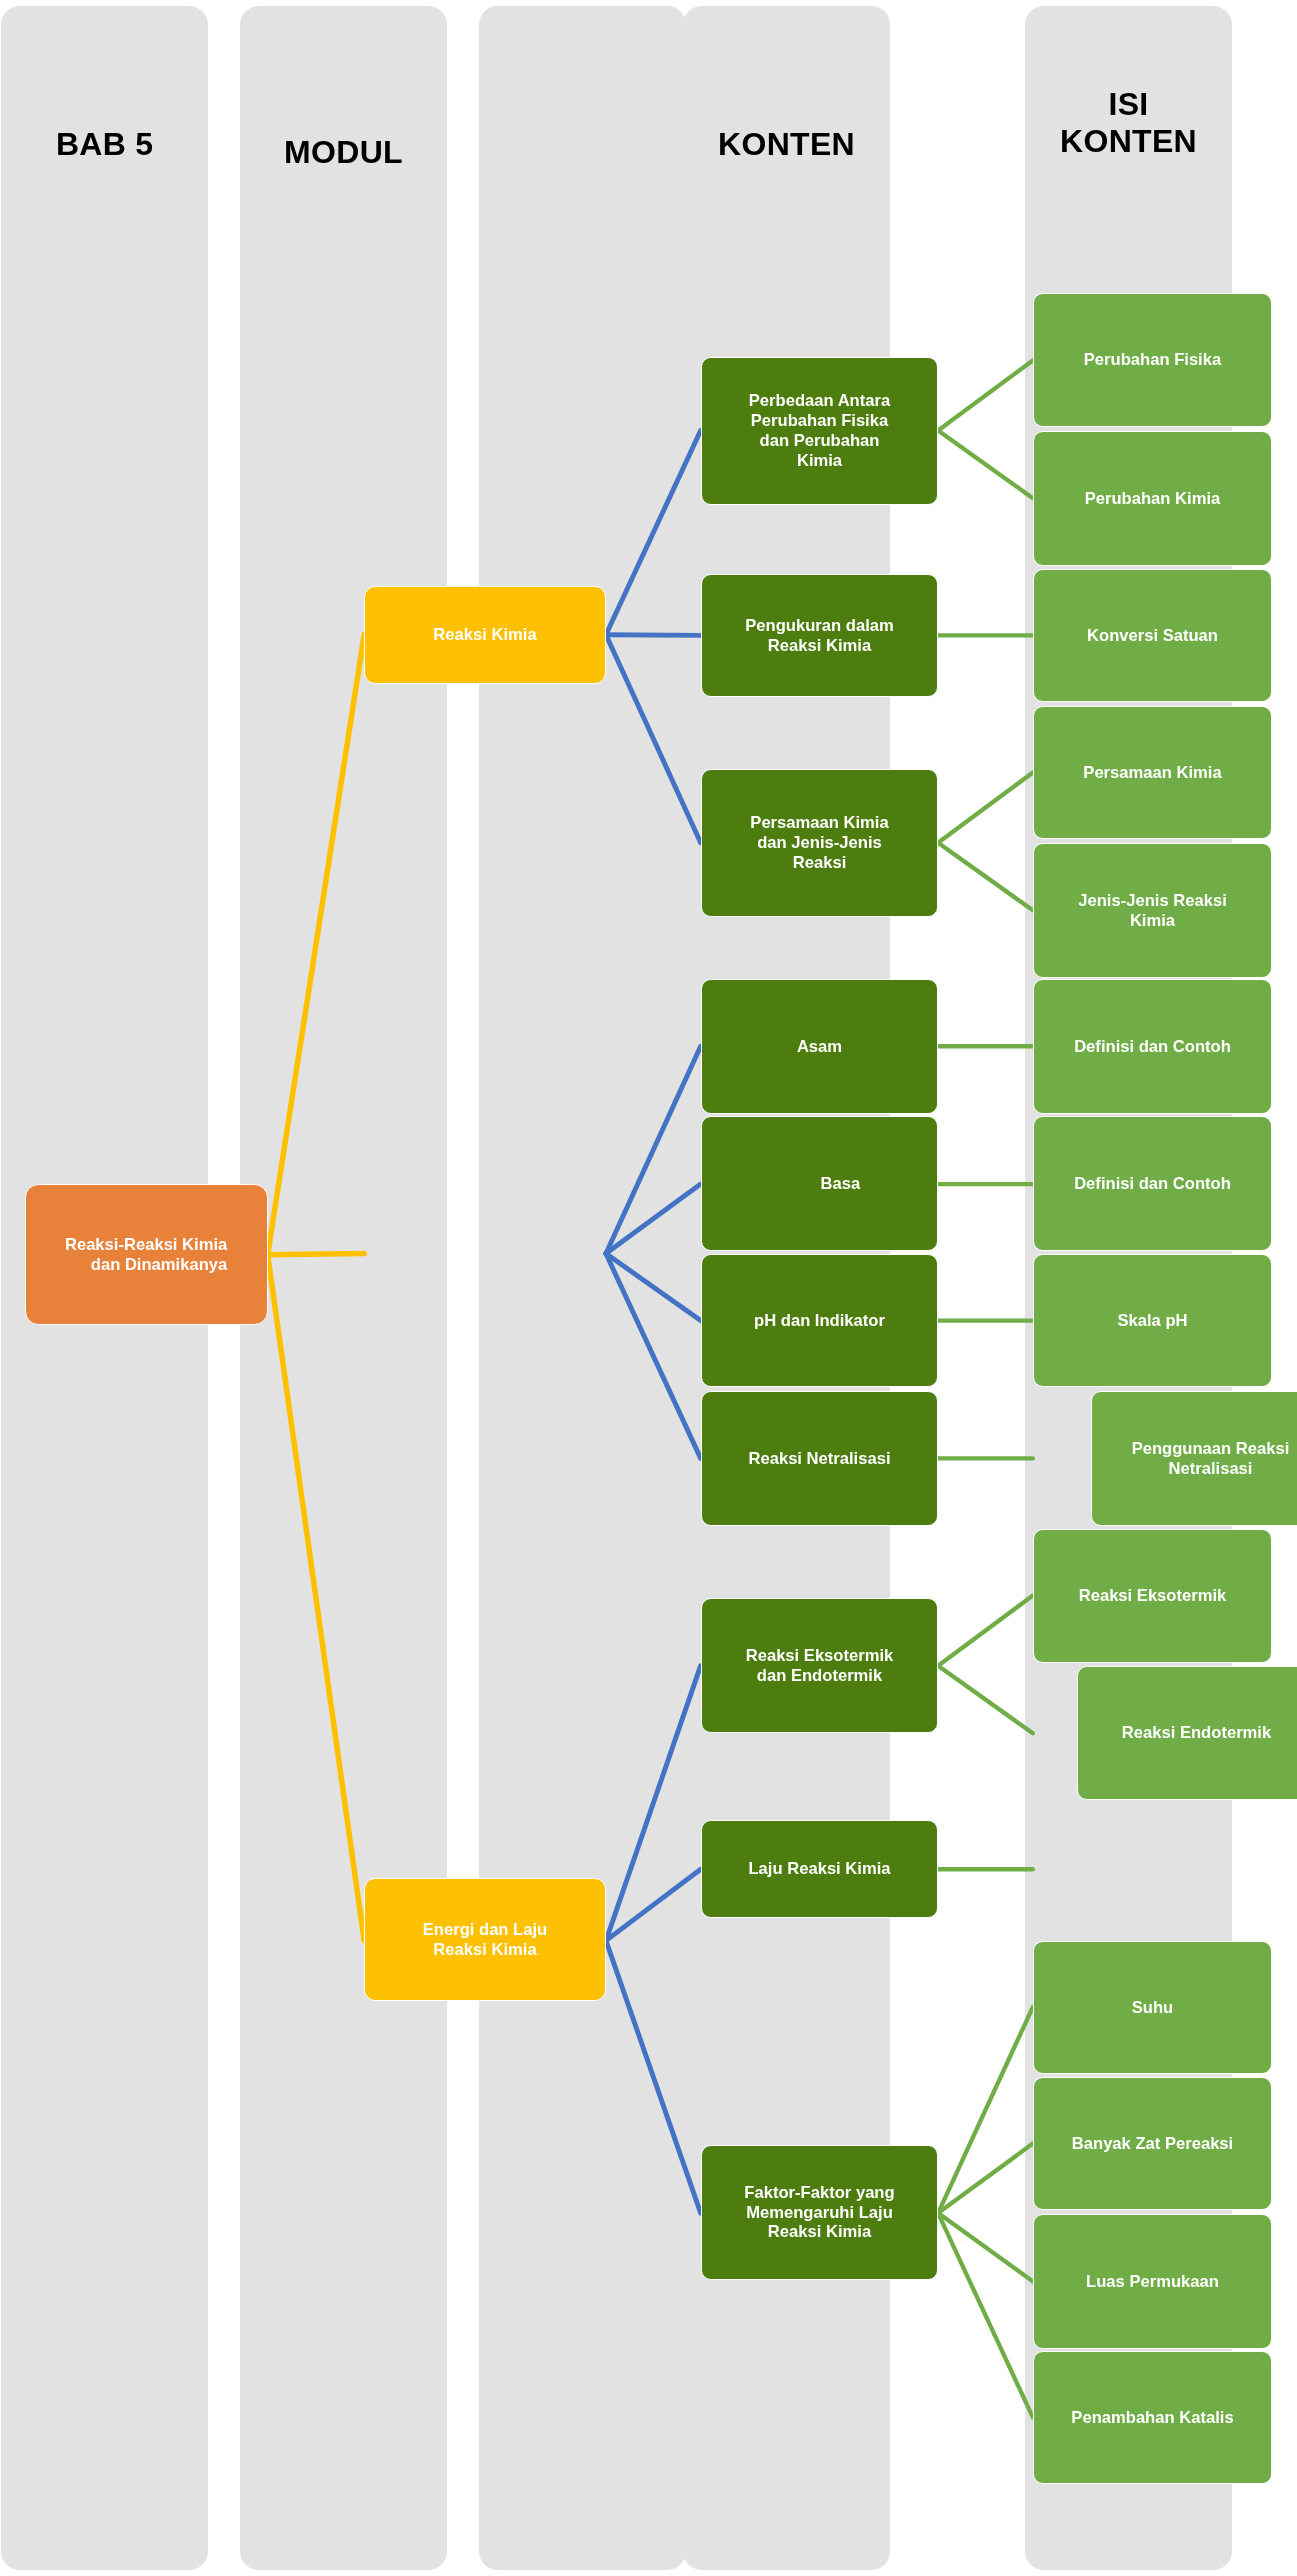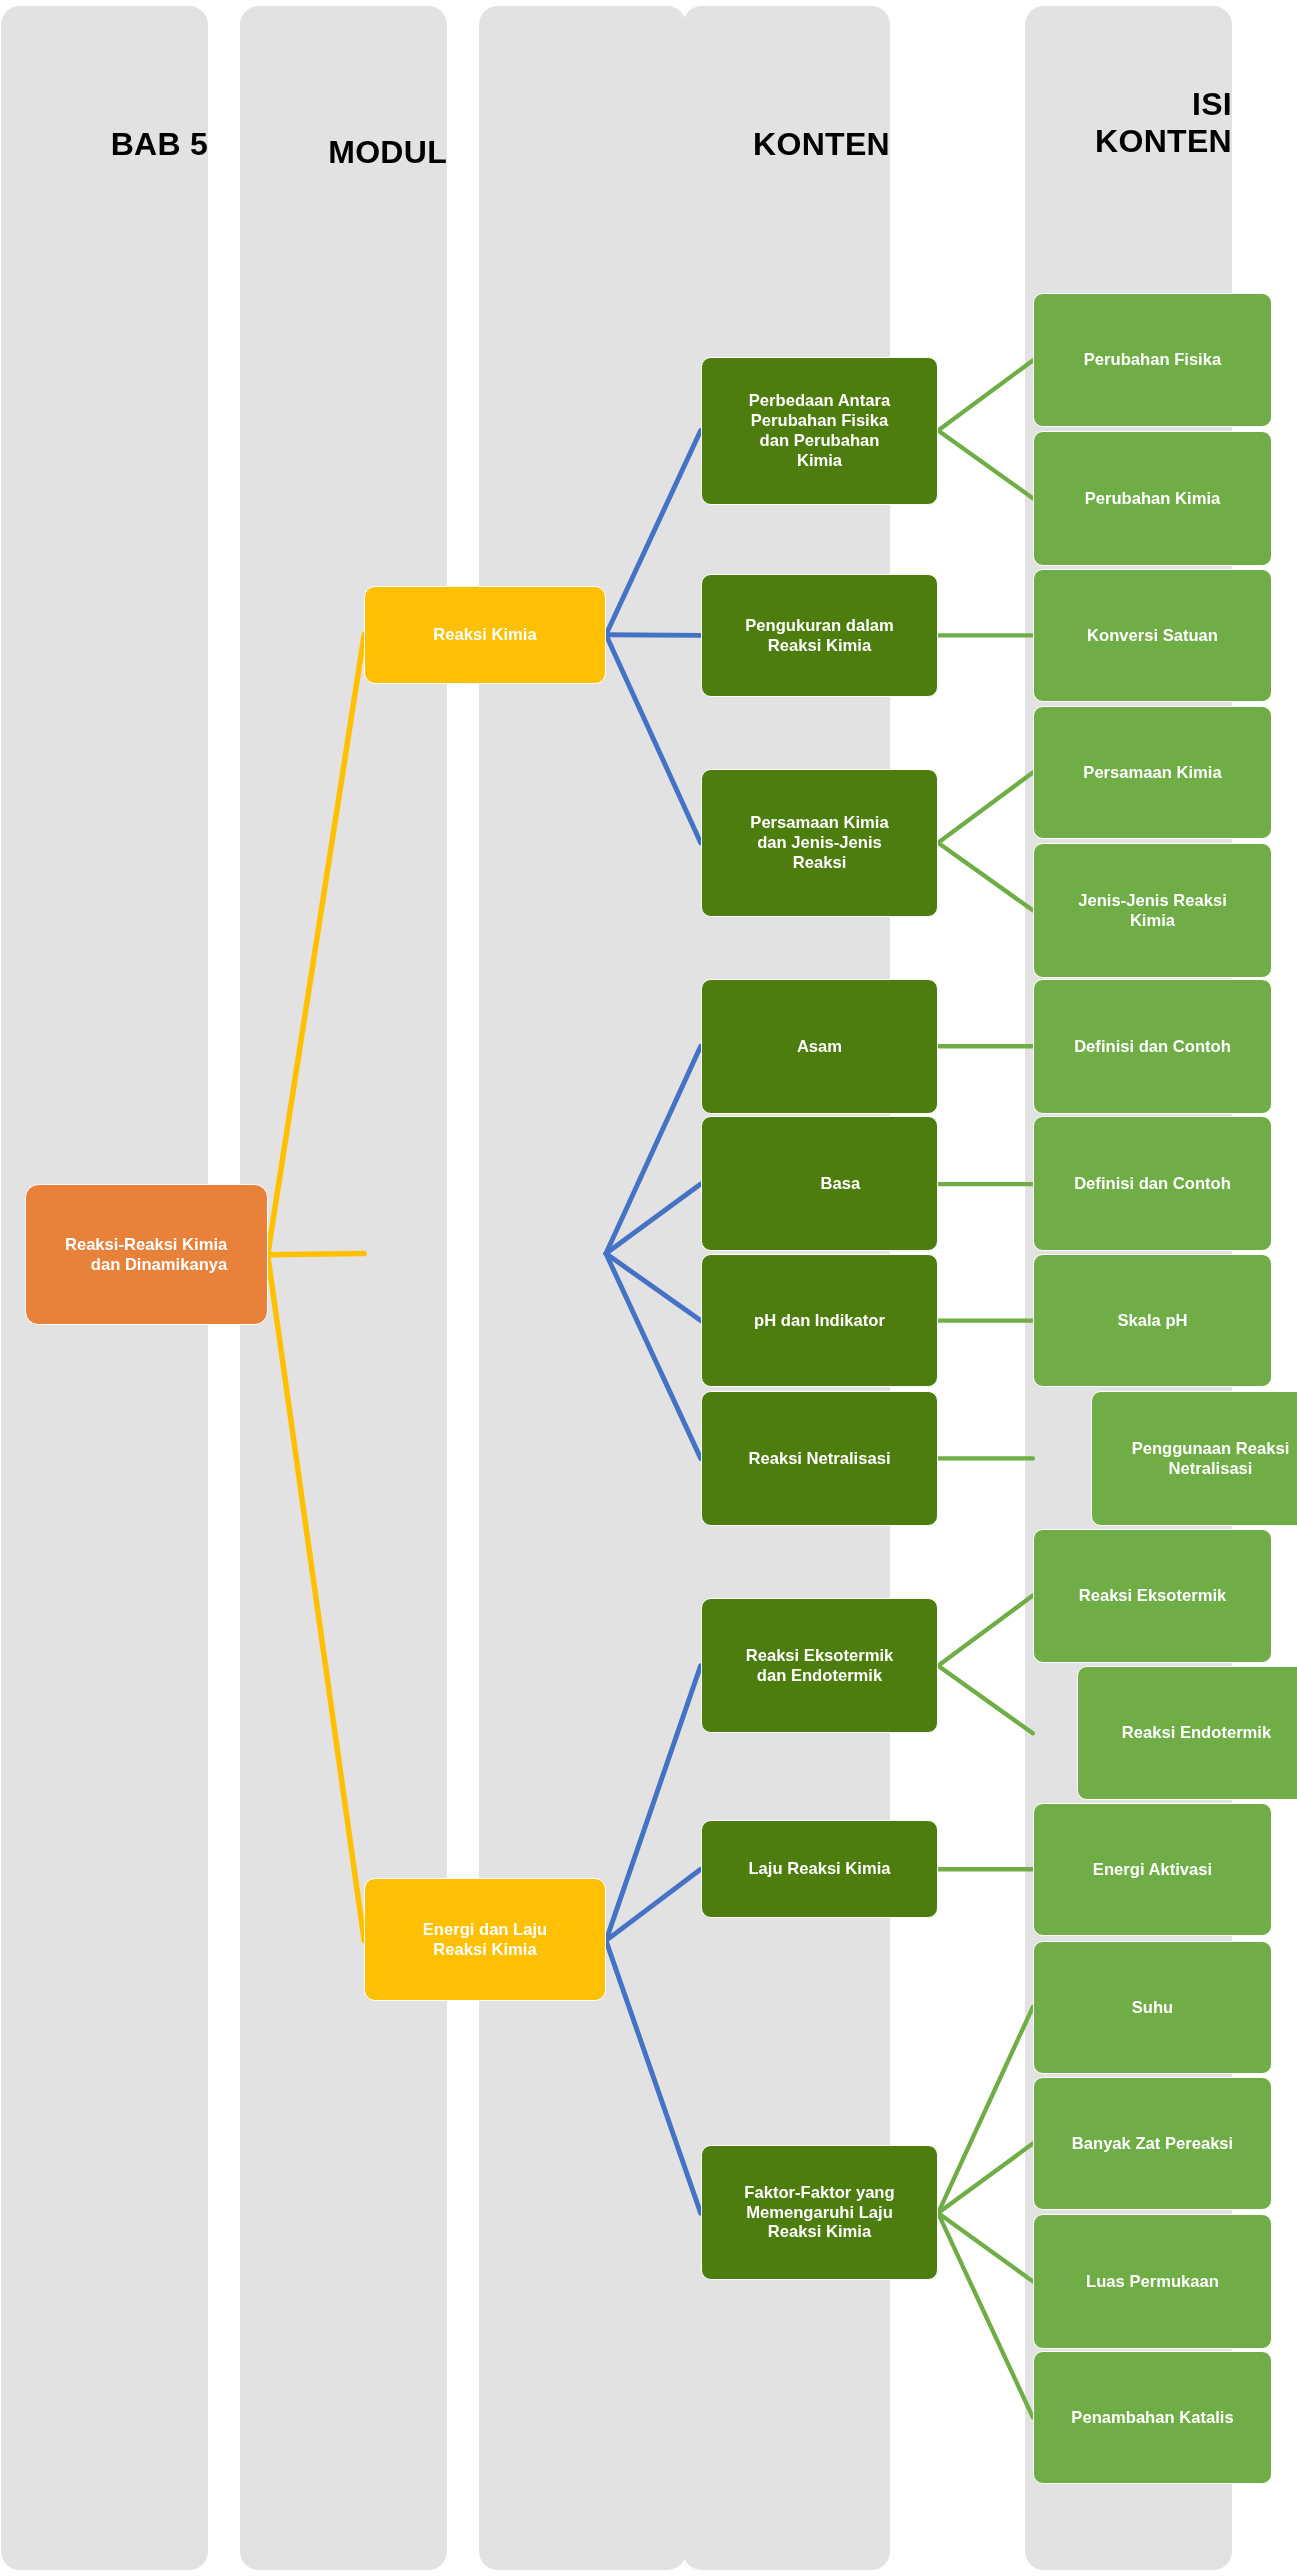--- a/index.html
+++ b/index.html
@@ -19,21 +19,21 @@
     overflow: hidden;
   }
   .lane {
     position: absolute;
     background: #e2e2e2;
     border-radius: 18.5px;
   }
   .lane-title {
     position: absolute;
     width: 100%;
-    text-align: right;
+    text-align: center;
     font-weight: bold;
     color: #000000;
     font-size: 32px;
     line-height: 1.16;
     letter-spacing: 0.3px;
   }
   svg.links {
     position: absolute;
     left: 0;
     top: 0;
@@ -179,21 +179,20 @@
 Kimia</div>
 
   <div class="node isi" style="left:1033px; top:979px; width:239px; height:135px;">Definisi dan Contoh</div>
   <div class="node isi" style="left:1033px; top:1116px; width:239px; height:135px;">Definisi dan Contoh</div>
   <div class="node isi" style="left:1033px; top:1254px; width:239px; height:133px;">Skala pH</div>
   <div class="node isi" style="left:1091px; top:1391px; width:239px; height:135px;">Penggunaan Reaksi
 Netralisasi</div>
 
   <div class="node isi" style="left:1033px; top:1529px; width:239px; height:134px;">Reaksi Eksotermik</div>
   <div class="node isi" style="left:1033px; top:1666px; width:239px; height:134px;margin-left:44px;">Reaksi Endotermik</div>
-  <div class="node isi" style="left:1033px; top:1803px; width:239px; height:133px;">Energi Aktivasi</div>
 
   <div class="node isi" style="left:1033px; top:1941px; width:239px; height:133px;">Suhu</div>
   <div class="node isi" style="left:1033px; top:2077px; width:239px; height:133px;">Banyak Zat Pereaksi</div>
   <div class="node isi" style="left:1033px; top:2214px; width:239px; height:135px;">Luas Permukaan</div>
   <div class="node isi" style="left:1033px; top:2351px; width:239px; height:133px;">Penambahan Katalis</div>
 
 </div>
 
 
 </body></html>

